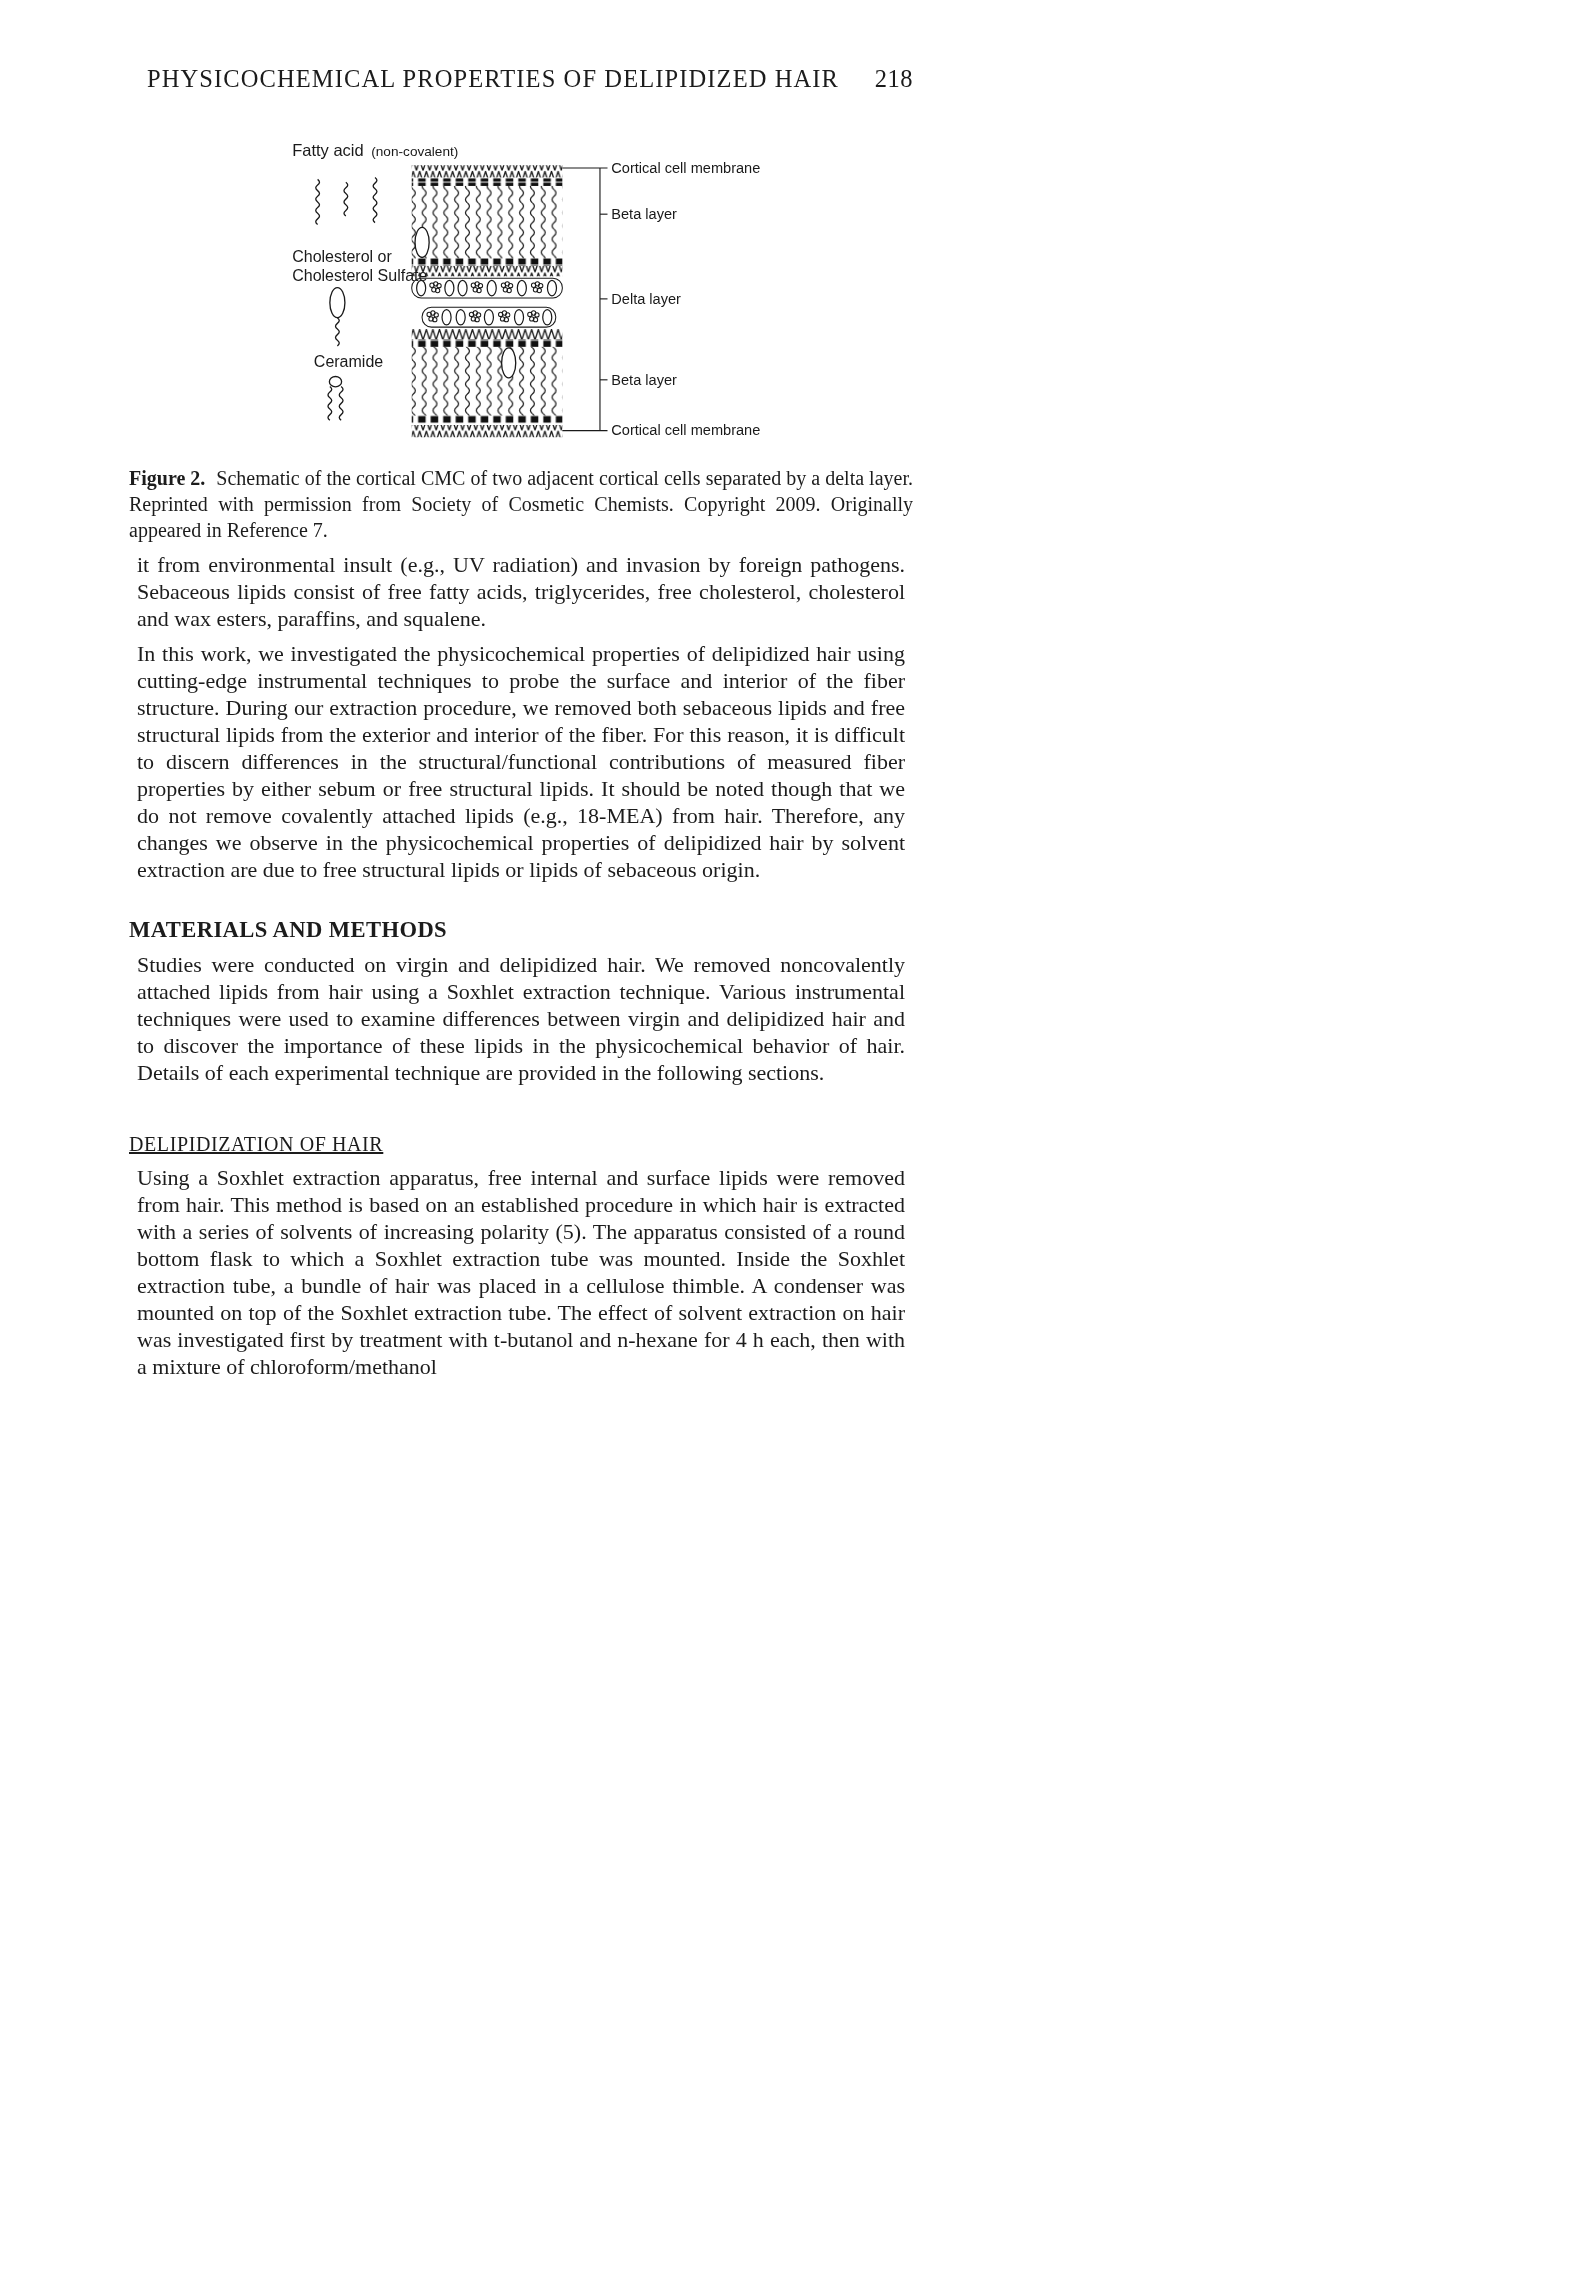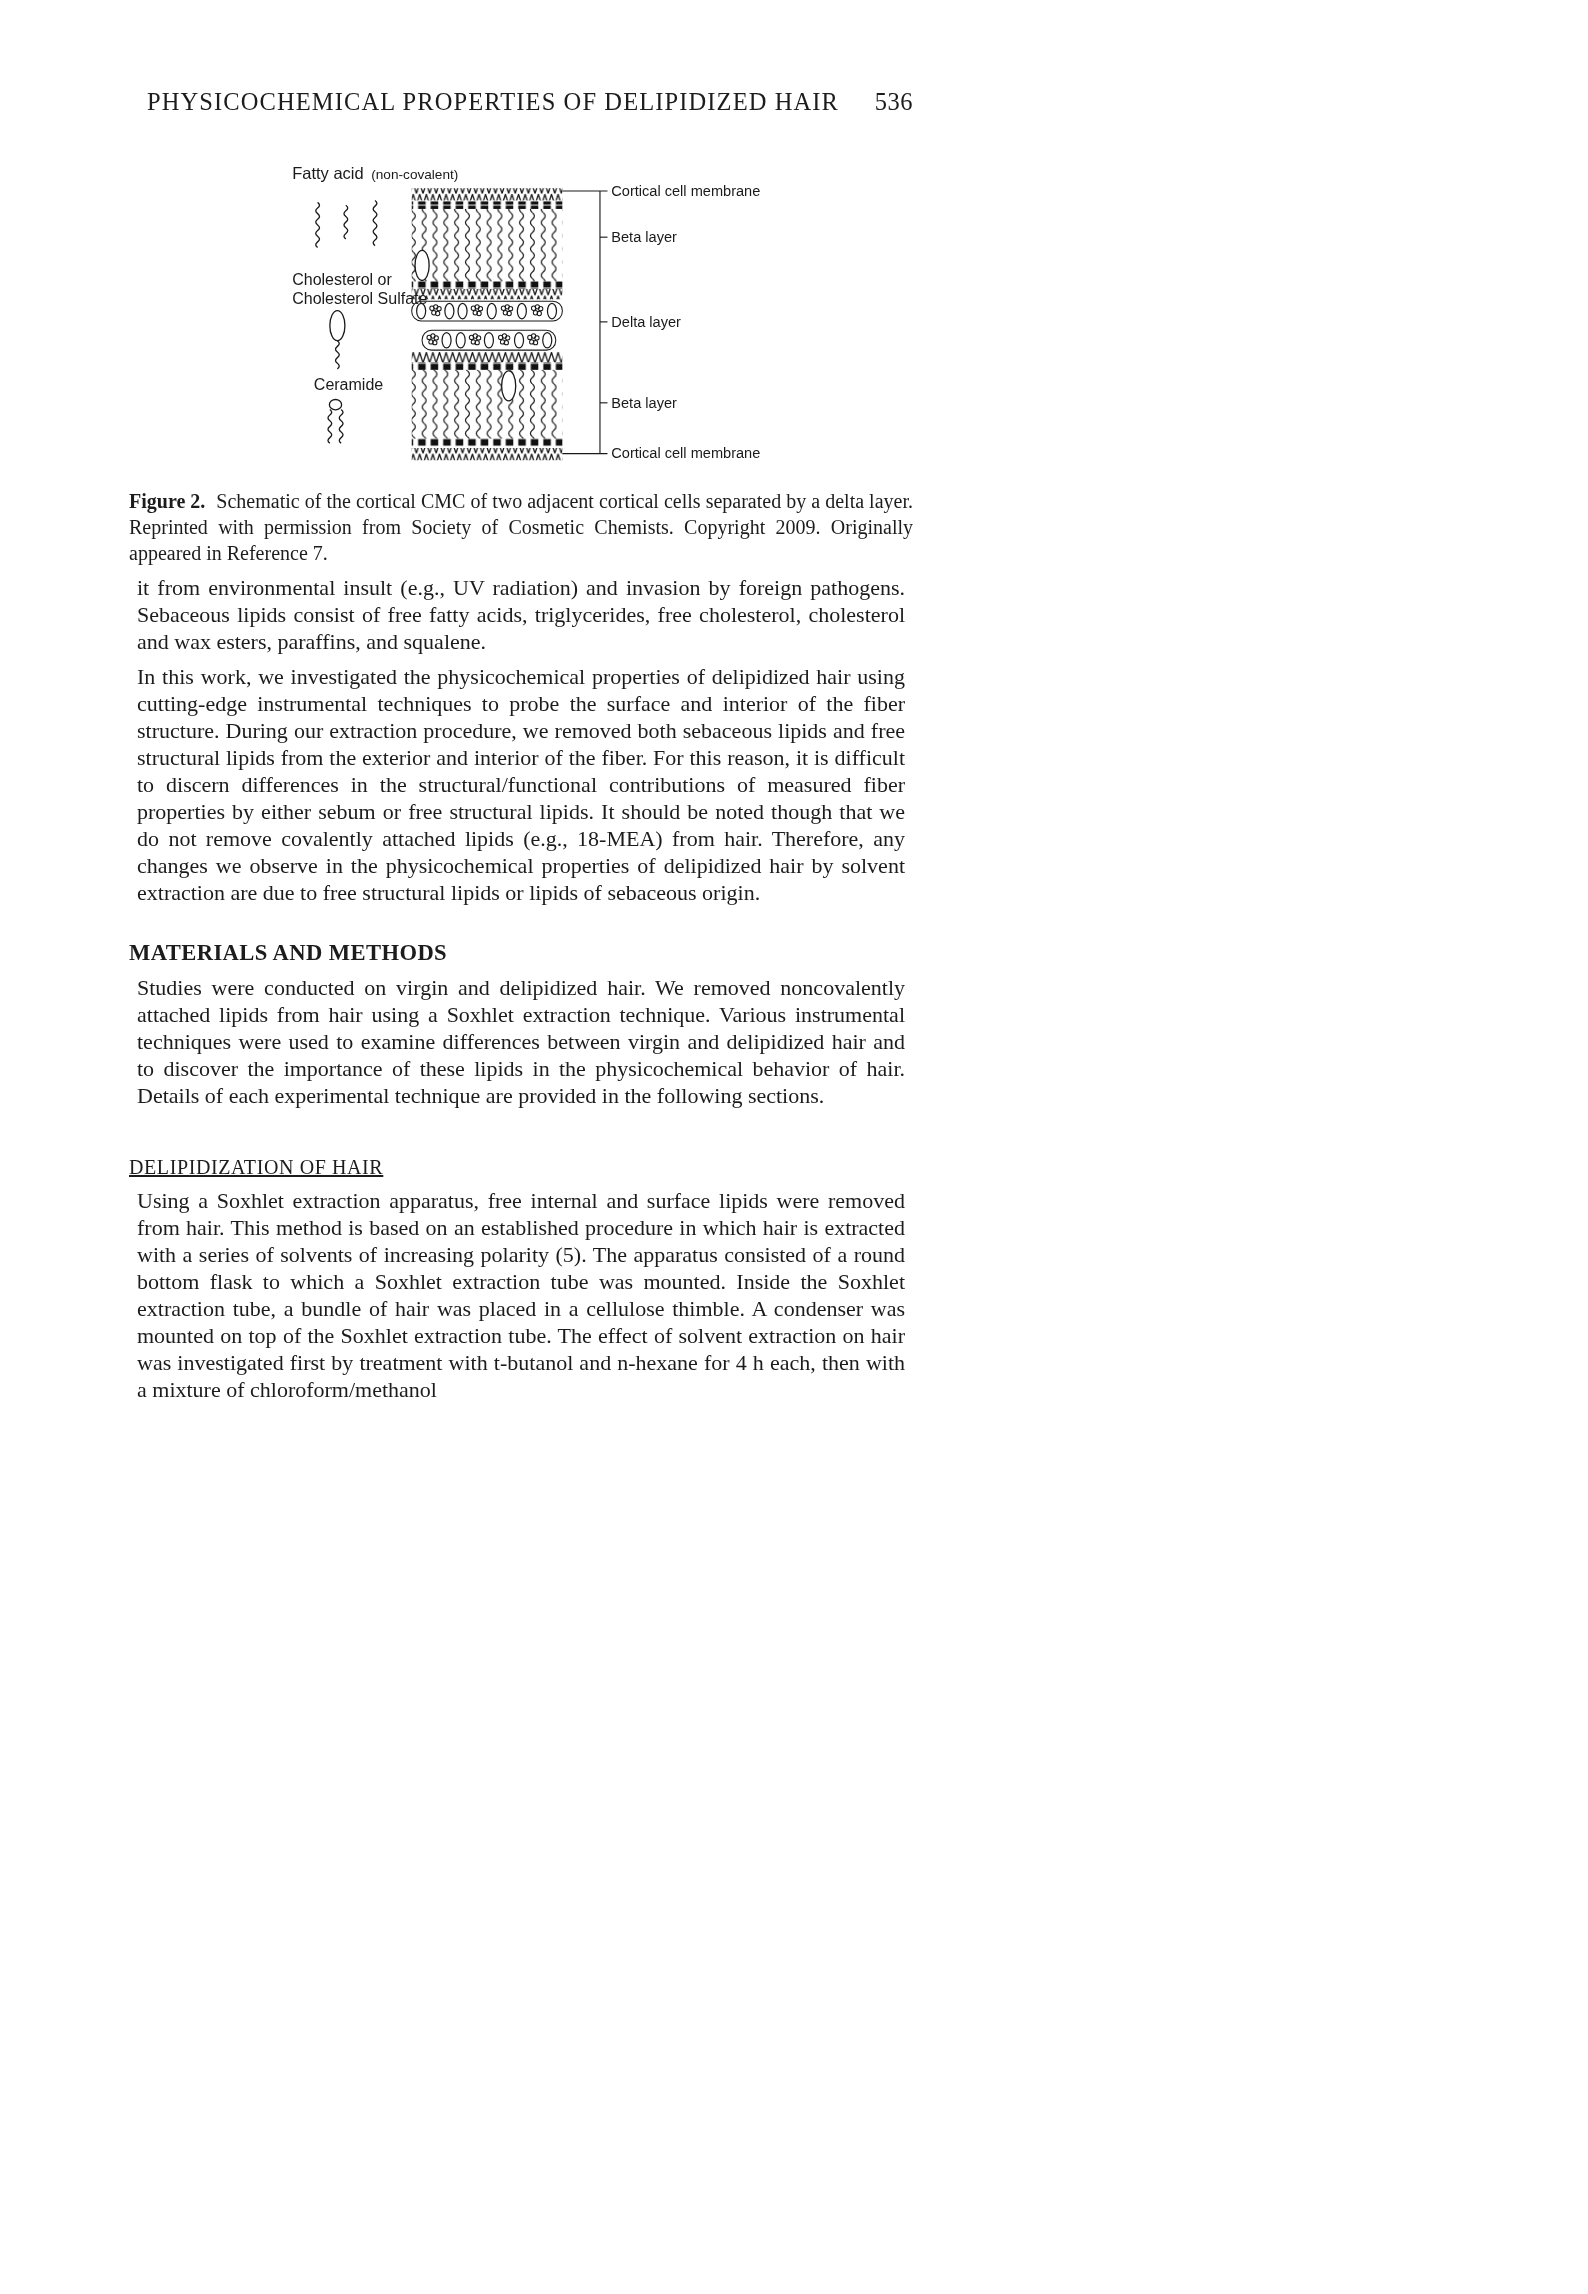--- a/index.html
+++ b/index.html
@@ -6,21 +6,21 @@
   .page{
     position:relative;
     width:1589px;height:2295px;
     background:#ffffff;
     font-family:"Liberation Serif", serif;
     color:#1c1c1c;
     overflow:hidden;
   }
   .column{
     position:absolute;
-    left:129px;top:88px;width:784px;
+    left:129px;top:65px;width:784px;
   }
   .running-head{
     position:relative;
     height:32px;
     font-size:24.5px;
     letter-spacing:1.1px;
   }
   .running-title{
     display:block;
     text-align:center;
@@ -73,21 +73,21 @@
   }
 </style>
 </head>
 <body>
 
 <div class="page">
   <div class="column">
 
     <div class="running-head">
       <span class="running-title">PHYSICOCHEMICAL PROPERTIES OF DELIPIDIZED HAIR</span>
-      <span class="page-number">536</span>
+      <span class="page-number">218</span>
     </div>
 
     <div class="figure-block">
       <svg width="659" height="320" viewBox="0 0 700 340">
         <defs>
 
           <pattern id="pat-chains" width="11.5" height="14" patternUnits="userSpaceOnUse">
             <path d="M5.7 0 q4.2 3.5 0 7 q-4.2 3.5 0 7" fill="none" stroke="#1a1a1a" stroke-width="1.3"></path>
           </pattern>
 

